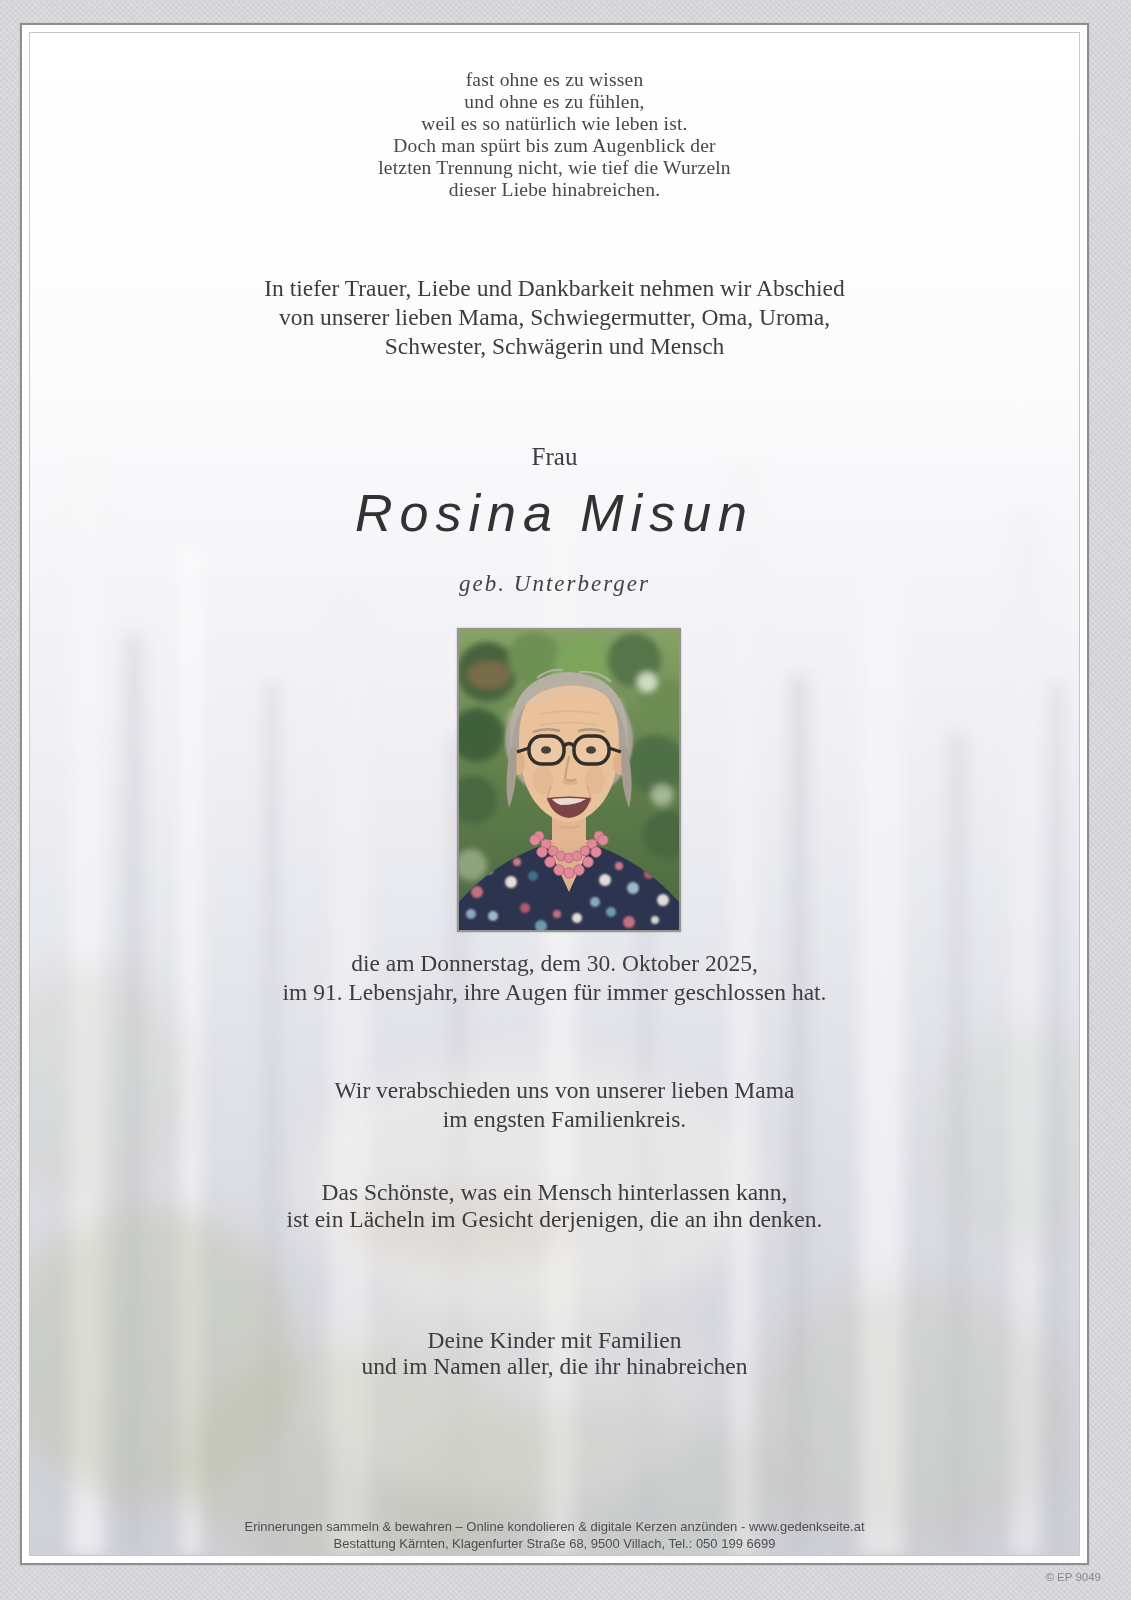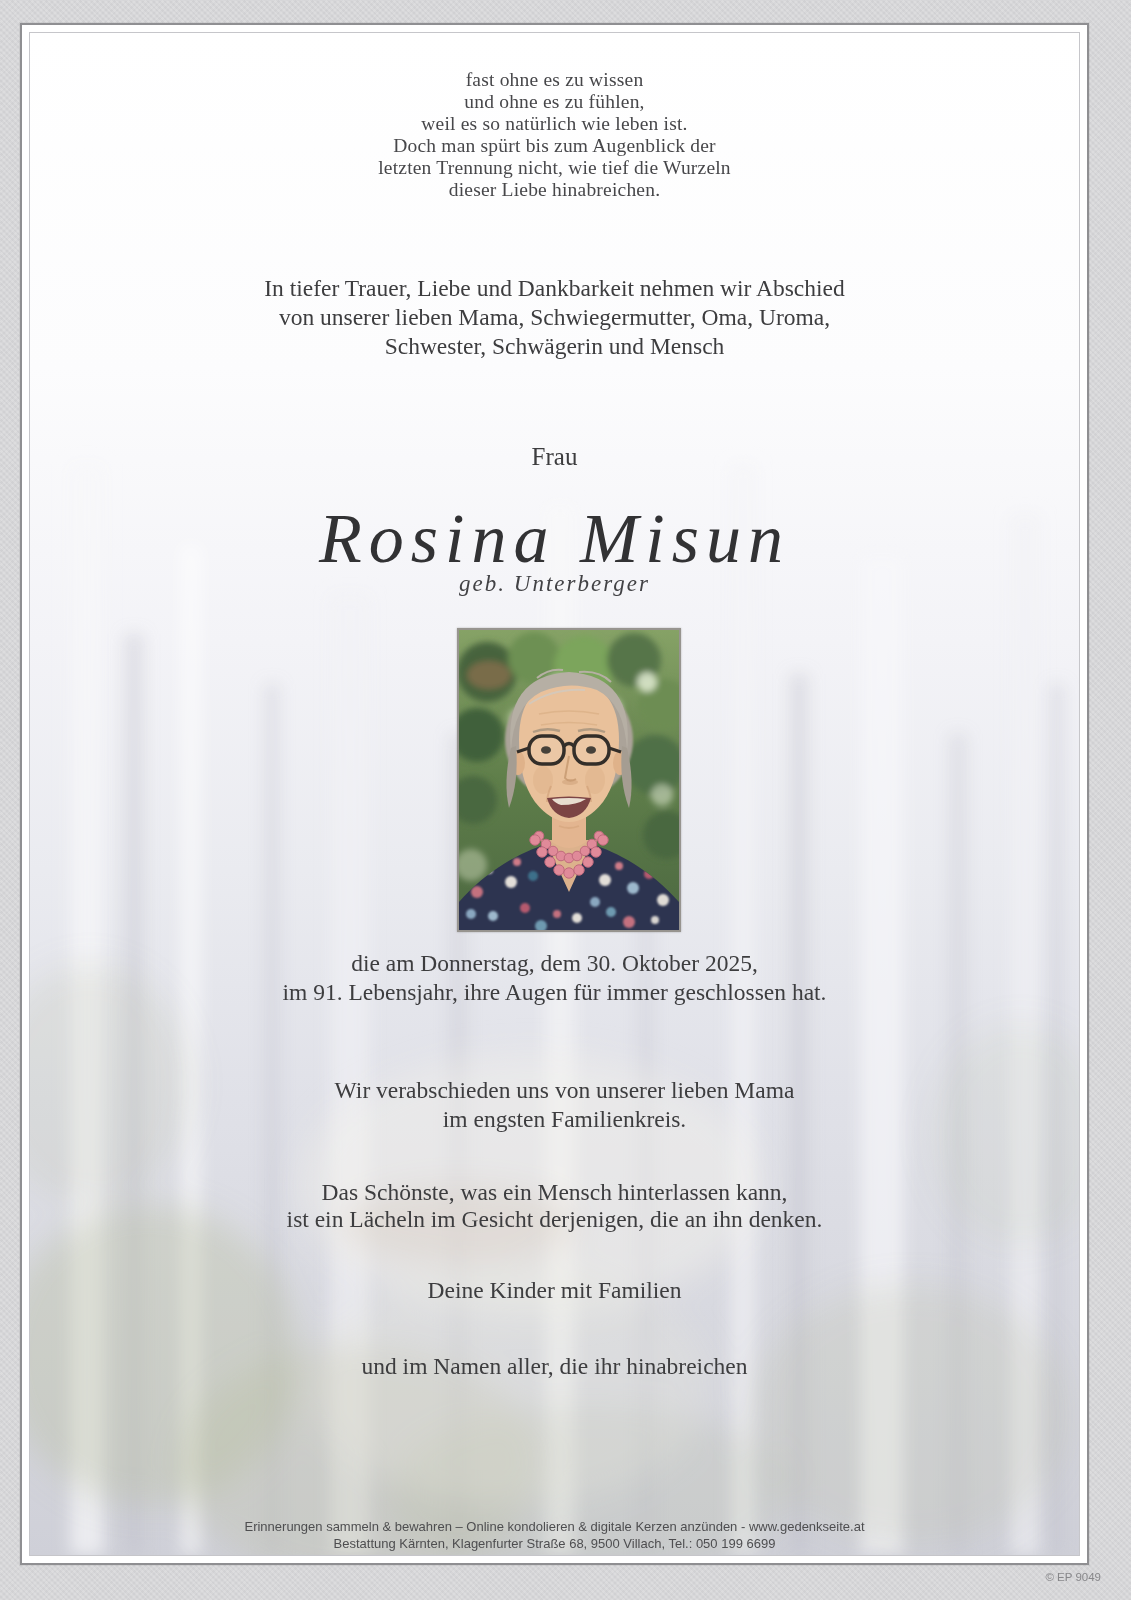--- a/index.html
+++ b/index.html
@@ -20,32 +20,32 @@
   .card-inner {
     position:relative; width:100%; height:100%;
     border:1px solid #c6c6ca; box-sizing:border-box;
     background:#fdfdfe; overflow:hidden;
   }
   .bg-svg { position:absolute; inset:0; width:100%; height:100%; }
   .txt { position:absolute; left:0; right:0; text-align:center; color:#3d3d3f; }
   .poem      { top:36px;  font-size:19.5px; line-height:22px; color:#47474a; letter-spacing:.2px; }
   .intro     { top:233px; font-size:23.5px; line-height:29px;margin-top:8px; }
   .frau      { top:410px; font-size:25px; }
-  .name      { top:466px; font-size:70px; font-style:italic; letter-spacing:7px; color:#323234;
-               font-family:Liberation Serif, serif; }
+  .name      { top:450px; font-size:52px; font-style:italic; letter-spacing:7px; color:#323234;
+               font-family:Liberation Sans, sans-serif; }
   .geb       { top:538px; font-size:23px; font-style:italic; letter-spacing:2px; color:#424245; }
   .photo-frame {
     position:absolute; left:427px; top:595px; width:220px; height:300px;
     border:2px solid #97948f; box-shadow:0 0 2px rgba(0,0,0,.25); background:#5f7e4a;
   }
   .photo-frame svg { display:block; width:100%; height:100%; }
   .deathinfo { top:916px;  font-size:23.5px; line-height:29px; }
   .farewell  { top:1043px; font-size:23.5px; line-height:29px;padding-left:20px; }
   .quote     { top:1146px; font-size:23.5px; line-height:27px; }
-  .sig       { top:1244px; font-size:23.5px; }
+  .sig       { top:1294px; font-size:23.5px; }
   .closing   { top:1320px; font-size:23.5px; }
   .footer {
     position:absolute; left:0; right:0; bottom:3px; text-align:center;
     font-family:"Liberation Sans","DejaVu Sans",sans-serif;
     font-size:13px; line-height:16.5px; color:#4e4e50;margin-top:11px;
   }
   .print-code {
     position:absolute; top:1571px; right:30px;
     font-family:"Liberation Sans","DejaVu Sans",sans-serif;
     font-size:11.5px; color:#87878a;

